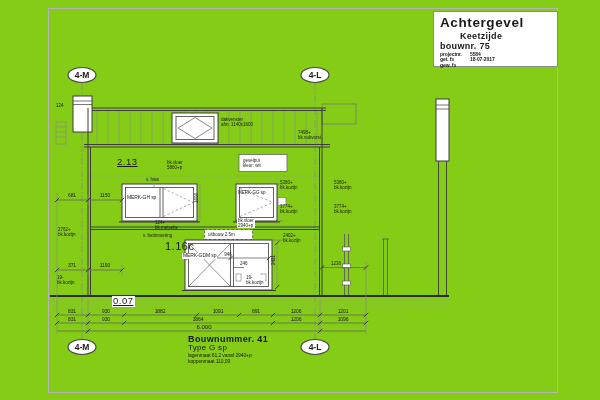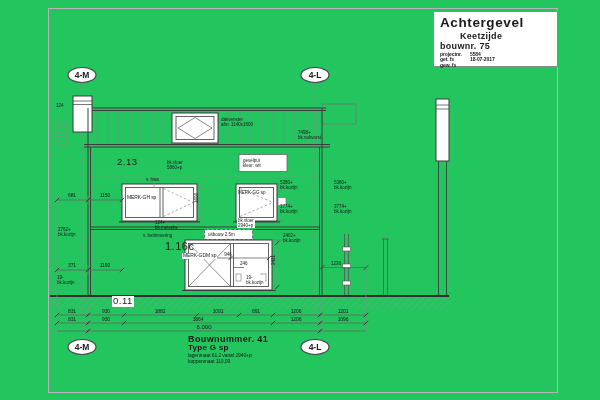--- a/index.html
+++ b/index.html
@@ -1,35 +1,35 @@
 <!DOCTYPE html>
 <html><head>
 <meta charset="utf-8">
 <style>
   html,body{margin:0;padding:0;background:#fff;}
-  #stage{position:relative;width:600px;height:400px;background:#22c55e;overflow:hidden;
+  #stage{position:relative;width:600px;height:400px;background:#84cc16;overflow:hidden;
          font-family:"Liberation Sans",sans-serif;}
   #stage svg{position:absolute;left:0;top:0;}
   .t{position:absolute;color:#1a1a1a;white-space:pre-line;line-height:1.12;
      font-family:"Liberation Sans",sans-serif;z-index:3;}
   .s4{font-size:4.5px;}
   .s5{font-size:5px;letter-spacing:-0.1px;}
   .s6{font-size:6px;}
   .s8{font-size:8.5px;font-weight:bold;}
-  .s9{font-size:9.5px;letter-spacing:0.5px;}
+  .s9{font-size:9.5px;letter-spacing:0.5px;text-decoration:underline;}
   .s10{font-size:11px;letter-spacing:0.5px;}
   .b{font-weight:bold;}
   .ctr{text-align:center;}
   .bg{background:#fff;padding:0 1px;}
   .vert{writing-mode:vertical-rl;transform:rotate(180deg);}
   .gray{color:#9a9a9a;}
   .tb-title{font-size:13.5px;font-weight:bold;letter-spacing:0.6px;}
   .tb-sub{font-size:9px;font-weight:bold;letter-spacing:0.3px;}
   .foot-b{font-size:9px;font-weight:bold;letter-spacing:0.4px;}
-  .foot-t{font-size:8px;font-weight:bold;letter-spacing:0.3px;}
+  .foot-t{font-size:8px;font-weight:normal;letter-spacing:0.3px;}
 </style>
 </head>
 <body>
 
 <div id="stage">
 
   <svg width="600" height="400" viewBox="0 0 600 400">
     <defs>
       <pattern id="hatch" width="5" height="5" patternUnits="userSpaceOnUse" patternTransform="rotate(45)">
         <line x1="0" y1="0" x2="0" y2="5" stroke="#9a9a9a" stroke-width="0.7"></line>
@@ -242,21 +242,21 @@
   <span class="t s5 b" style="left:440px;top:62.5px;">gew. fs</span>
   <span class="t s5 gray" style="left:470px;top:62.5px;"></span>
 
   <span class="t s8 ctr" style="left:68px;top:70.5px;width:28px;">4-M</span>
   <span class="t s8 ctr" style="left:301px;top:70.5px;width:28px;">4-L</span>
   <span class="t s8 ctr" style="left:68px;top:342.5px;width:28px;">4-M</span>
   <span class="t s8 ctr" style="left:301px;top:342.5px;width:28px;">4-L</span>
 
   <span class="t s9" style="left:117px;top:157px;">2.13</span>
   <span class="t s10" style="left:165px;top:240px;">1.16c</span>
-  <span class="t s9 bg" style="left:112px;top:296px;z-index:4;">0.11</span>
+  <span class="t s9 bg" style="left:112px;top:296px;z-index:4;">0.07</span>
 
   <span class="t s5" style="left:127px;top:195px;">MERK-GH sp</span>
   <span class="t s4" style="left:238px;top:190px;">MERK-GG sp</span>
   <span class="t s5 bg" style="left:182px;top:253px;">MERK-GDM sp</span>
 
   <span class="t s4" style="left:221px;top:117px;">dakvenster
 afm. 1140x1600</span>
   <span class="t s4" style="left:298px;top:130px;">7498+
 bk.nokvorst</span>
   <span class="t s4" style="left:243px;top:157.5px;">gevelpui

